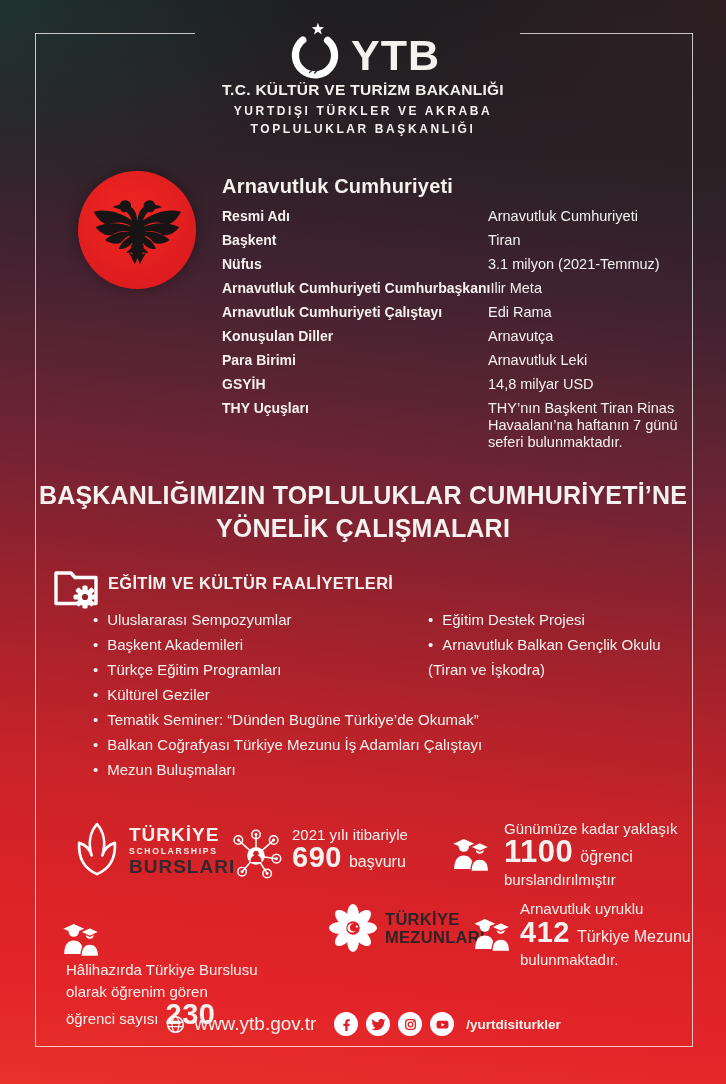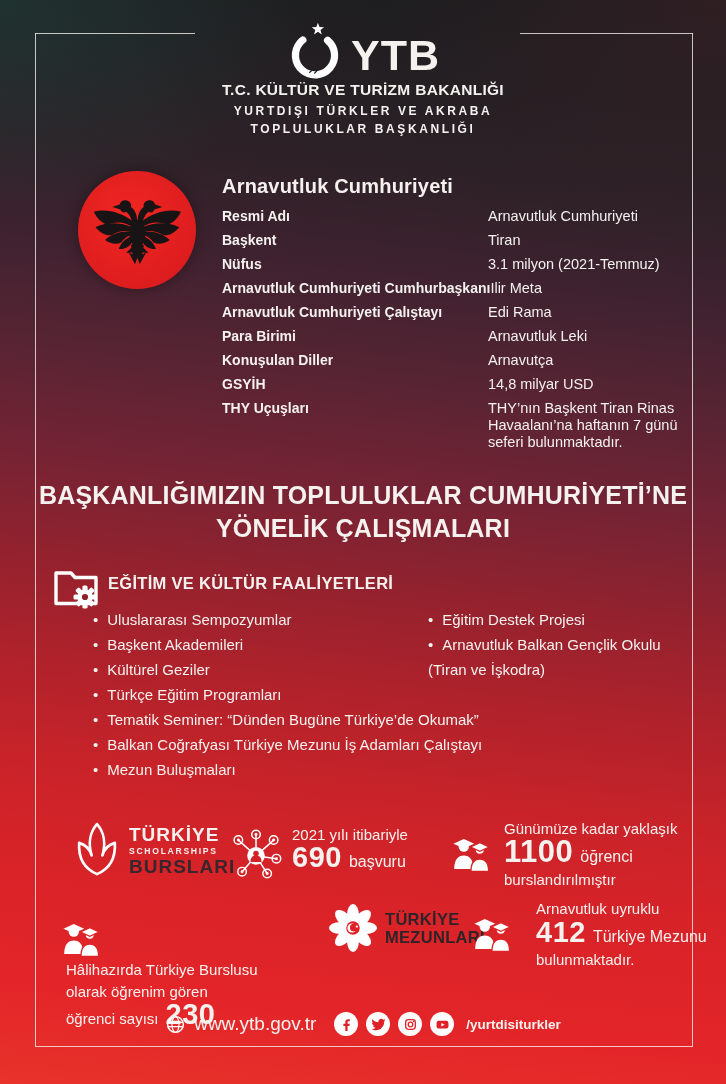--- a/index.html
+++ b/index.html
@@ -127,26 +127,26 @@
       </div>
     <div class="fact">
         <div class="lbl">Arnavutluk Cumhuriyeti Cumhurbaşkanı</div>
         <div class="val">Ilir Meta</div>
       </div>
     <div class="fact">
         <div class="lbl">Arnavutluk Cumhuriyeti Çalıştayı</div>
         <div class="val">Edi Rama</div>
       </div>
     <div class="fact">
+        <div class="lbl">Konuşulan Diller</div>
+        <div class="val">Arnavutça</div>
+      </div>
+    <div class="fact">
         <div class="lbl">Para Birimi</div>
         <div class="val">Arnavutluk Leki</div>
-      </div>
-    <div class="fact">
-        <div class="lbl">Konuşulan Diller</div>
-        <div class="val">Arnavutça</div>
       </div>
     <div class="fact">
         <div class="lbl">GSYİH</div>
         <div class="val">14,8 milyar USD</div>
       </div>
     <div class="fact">
         <div class="lbl">THY Uçuşları</div>
         <div class="val">THY’nın Başkent Tiran Rinas Havaalanı’na haftanın 7 günü seferi bulunmaktadır.</div>
       </div>
   </div>
@@ -167,22 +167,22 @@
         <circle r="7.6"></circle>
       </g>
       <circle r="3.1" fill="#8f212b"></circle>
     </g>
   </svg>
   <div class="sec-label">EĞİTİM VE KÜLTÜR FAALİYETLERİ</div>
 
   <ul class="list list-left">
     <li><span>Uluslararası Sempozyumlar</span></li>
     <li><span>Başkent Akademileri</span></li>
+    <li><span>Türkçe Eğitim Programları</span></li>
     <li><span>Kültürel Geziler</span></li>
-    <li><span>Türkçe Eğitim Programları</span></li>
     <li><span>Tematik Seminer: “Dünden Bugüne Türkiye’de Okumak”</span></li>
     <li><span>Balkan Coğrafyası Türkiye Mezunu İş Adamları Çalıştayı</span></li>
     <li><span>Mezun Buluşmaları</span></li>
   </ul>
   <ul class="list list-right">
     <li><span>Eğitim Destek Projesi</span></li>
     <li><span>Arnavutluk Balkan Gençlik Okulu</span></li>
   </ul>
   <div class="right-note">(Tiran ve İşkodra)</div>
 
@@ -304,21 +304,21 @@
         <circle cx="21" cy="17" r="6.5"></circle>
         <polygon points="8,13.5 21,7.5 34,13.5 21,19"></polygon>
         <path d="M9,45 C9,33 14,28 21,28 C28,28 33,33 33,45 Z"></path>
       </g>
       <g fill="#fff" stroke="#e02428" stroke-width="1.6">
         <circle cx="41" cy="21" r="5.8"></circle>
         <polygon points="29.5,17.5 41,12 52.5,17.5 41,23"></polygon>
         <path d="M30,48 C30,37 34.5,32.5 41,32.5 C47.5,32.5 52,37 52,48 Z"></path>
       </g>
     </svg>
-    <div class="txt" style="margin-left:20px;">
+    <div class="txt" style="margin-left:4px;">
       <div>Arnavutluk uyruklu</div>
       <div class="numline" style="margin:1px 0;">
         <span class="num">412</span>
         <span class="nsuf">Türkiye Mezunu</span>
       </div>
       <div>bulunmaktadır.</div>
     </div>
   </div>
 
   <div class="footer">

